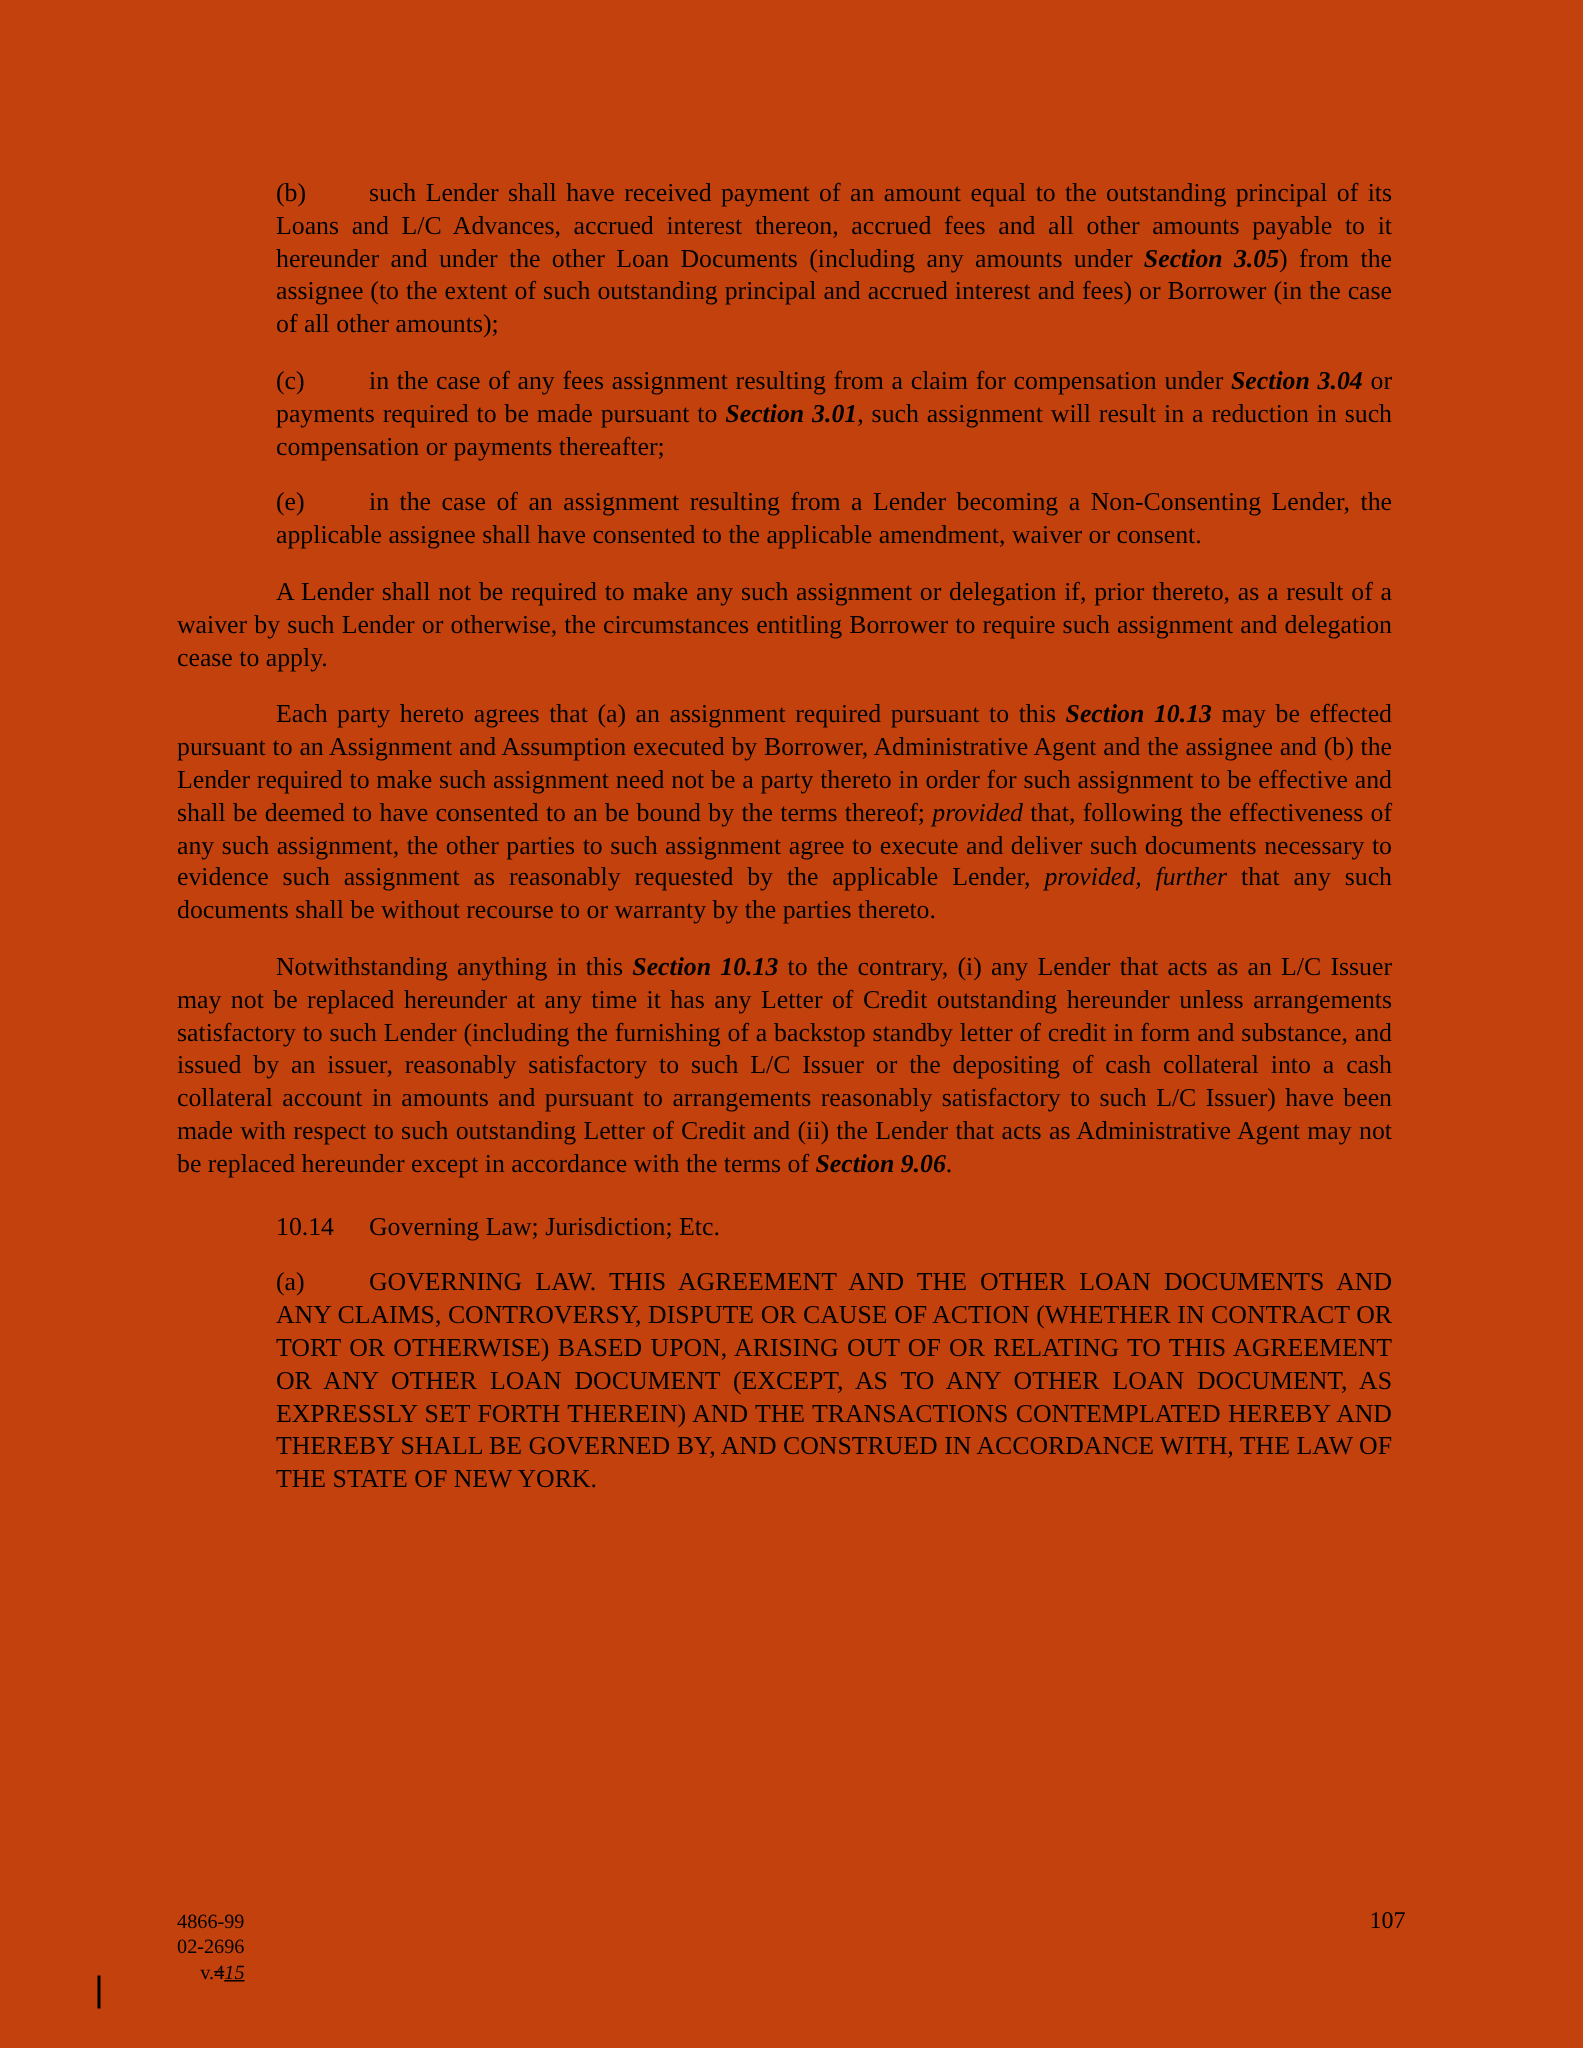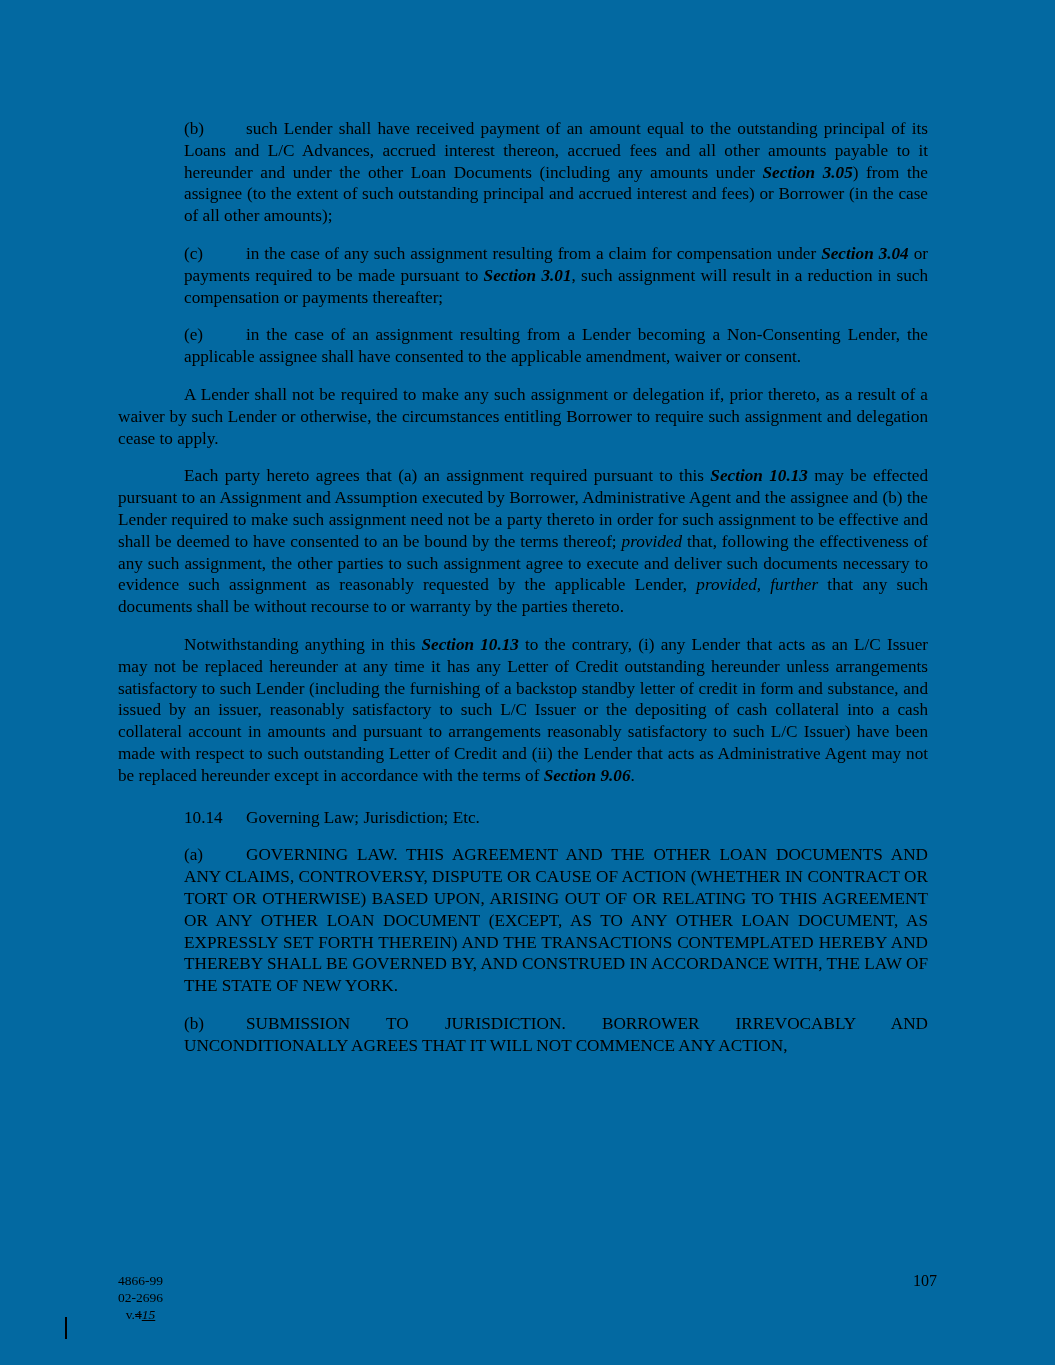--- a/index.html
+++ b/index.html
@@ -4,21 +4,21 @@
 <style>
   html, body {
     margin: 0;
     padding: 0;
     background: #ffffff;
   }
   .page {
     position: relative;
     width: 1055px;
     height: 1365px;
-    background: #0369a1;
+    background: #c2410c;
     font-family: "Liberation Serif", "DejaVu Serif", serif;
     color: #000000;
     box-sizing: border-box;
   }
   .body-col {
     position: absolute;
     left: 118px;
     top: 118px;
     width: 810px;
   }
@@ -61,21 +61,21 @@
     top: 1272px;
     width: 1055px;
     font-size: 13.5px;
     line-height: 17px;
     font-family: "Liberation Serif", "DejaVu Serif", serif;
   }
   .footer-left {
     position: absolute;
     left: 118px;
     top: 0;
-    text-align: center;
+    text-align: right;
   }
   .footer-right {
     position: absolute;
     right: 118px;
     top: 0;
     font-size: 16px;
   }
   .change-bar {
     position: absolute;
     left: 65px;
@@ -92,21 +92,21 @@
 
 <div class="page">
 
   <div class="body-col">
 
     <p class="para-lettered">
       <span class="lbl">(b)</span><span>such Lender shall have received payment of an amount equal to the outstanding principal of its Loans and L/C Advances, accrued interest thereon, accrued fees and all other amounts payable to it hereunder and under the other Loan Documents (including any amounts under </span><span class="bi">Section 3.05</span><span>) from the assignee (to the extent of such outstanding principal and accrued interest and fees) or Borrower (in the case of all other amounts);</span>
     </p>
 
     <p class="para-lettered">
-      <span class="lbl">(c)</span><span>in the case of any such assignment resulting from a claim for compensation under </span><span class="bi">Section 3.04</span><span> or payments required to be made pursuant to </span><span class="bi">Section 3.01</span><span>, such assignment will result in a reduction in such compensation or payments thereafter;</span>
+      <span class="lbl">(c)</span><span>in the case of any fees assignment resulting from a claim for compensation under </span><span class="bi">Section 3.04</span><span> or payments required to be made pursuant to </span><span class="bi">Section 3.01</span><span>, such assignment will result in a reduction in such compensation or payments thereafter;</span>
     </p>
 
 
     <p class="para-lettered">
       <span class="lbl">(e)</span><span>in the case of an assignment resulting from a Lender becoming a Non-Consenting Lender, the applicable assignee shall have consented to the applicable amendment, waiver or consent.</span>
     </p>
 
     <p class="indent-first">
       <span>A Lender shall not be required to make any such assignment or delegation if, prior thereto, as a result of a waiver by such Lender or otherwise, the circumstances entitling Borrower to require such assignment and delegation cease to apply.</span>
     </p>
@@ -120,23 +120,20 @@
     </p>
 
     <p class="section-head">
       <span class="num">10.14</span><span class="b">Governing Law; Jurisdiction; Etc</span><span>.</span>
     </p>
 
     <p class="para-lettered allcaps">
       <span class="lbl">(a)</span><span class="b">GOVERNING LAW</span><span>. THIS AGREEMENT AND THE OTHER LOAN DOCUMENTS AND ANY CLAIMS, CONTROVERSY, DISPUTE OR CAUSE OF ACTION (WHETHER IN CONTRACT OR TORT OR OTHERWISE) BASED UPON, ARISING OUT OF OR RELATING TO THIS AGREEMENT OR ANY OTHER LOAN DOCUMENT (EXCEPT, AS TO ANY OTHER LOAN DOCUMENT, AS EXPRESSLY SET FORTH THEREIN) AND THE TRANSACTIONS CONTEMPLATED HEREBY AND THEREBY SHALL BE GOVERNED BY, AND CONSTRUED IN ACCORDANCE WITH, THE LAW OF THE STATE OF NEW YORK.</span>
     </p>
 
-    <p class="para-lettered allcaps">
-      <span class="lbl">(b)</span><span class="b">SUBMISSION TO JURISDICTION</span><span>. BORROWER IRREVOCABLY AND UNCONDITIONALLY AGREES THAT IT WILL NOT COMMENCE ANY ACTION,</span>
-    </p>
 
   </div>
 
   <div class="footer">
     <div class="footer-left">
       <div>4866-99</div>
       <div>02-2696</div>
       <div><span>v.</span><span class="strike">4</span><span class="under">15</span></div>
     </div>
     <div class="footer-right">107</div>

